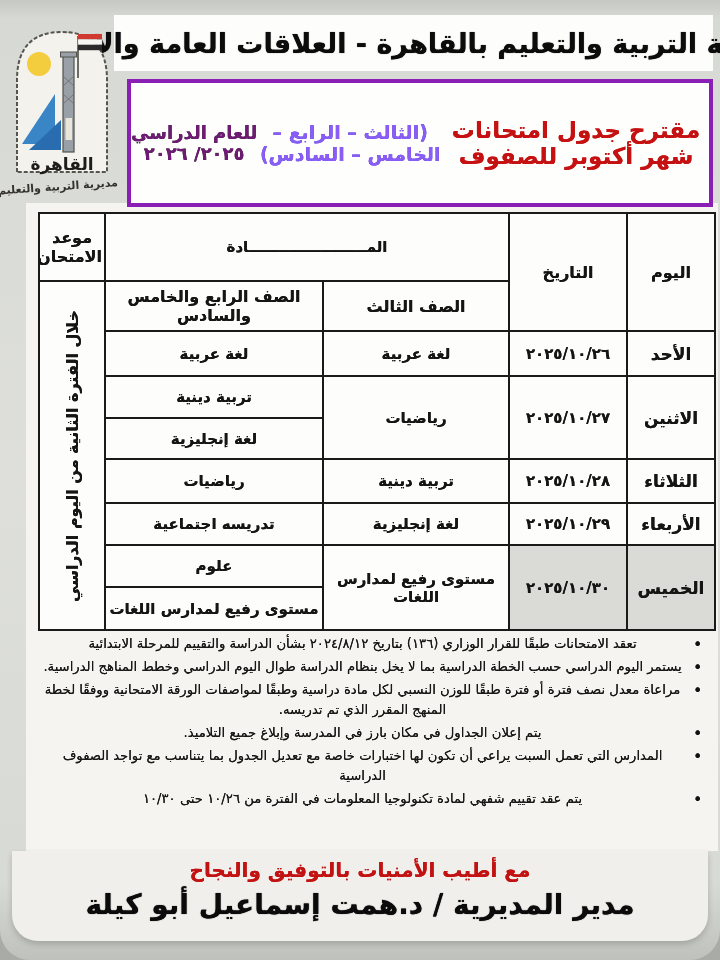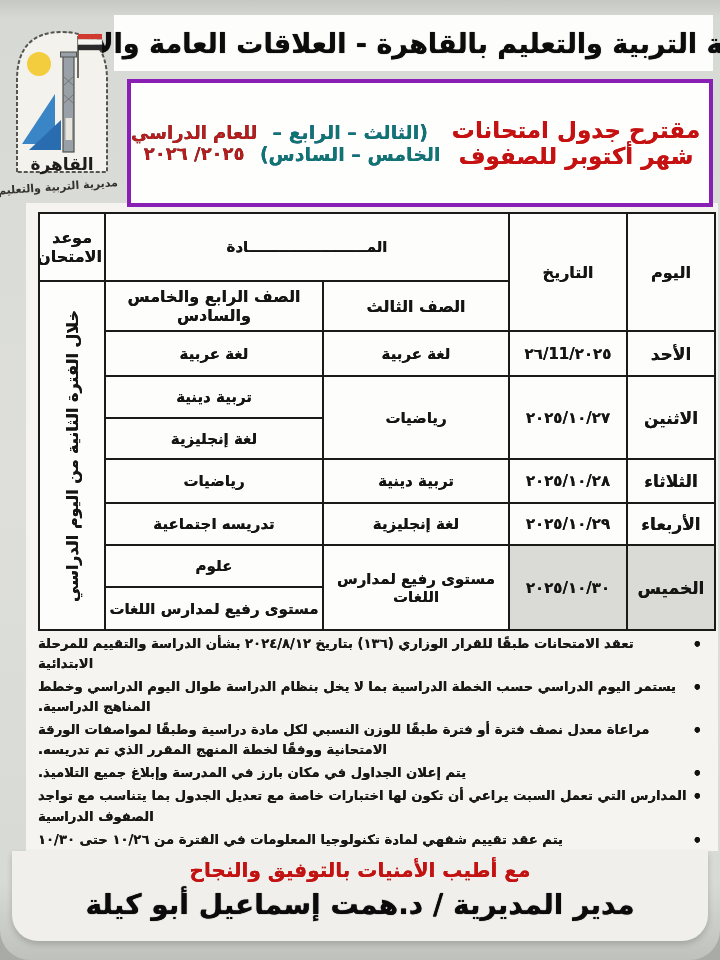--- a/index.html
+++ b/index.html
@@ -39,22 +39,22 @@
     transform:rotate(-4deg);margin-top:-4px;white-space:nowrap;
   }
   
   .title-box{
     position:absolute;left:127px;top:79px;width:578px;height:116px;
     background:#fefefc;border:4px solid #8a1fb5;
     display:flex;flex-direction:row;align-items:center;justify-content:space-evenly;
     direction:rtl;text-align:center;padding:2px 0;
   }
   .title-box .t1{color:#c51111;font-size:23px;font-weight:bold;text-shadow:0 0 .6px #c51111;}
-  .title-box .t2{color:#0f766e;font-size:19px;font-weight:bold;text-shadow:0 0 .5px #2326c8;}
-  .title-box .t3{color:#b91c1c;font-size:18px;font-weight:bold;text-shadow:0 0 .5px #101010;}
+  .title-box .t2{color:#8b5cf6;font-size:19px;font-weight:bold;text-shadow:0 0 .5px #2326c8;}
+  .title-box .t3{color:#701a75;font-size:18px;font-weight:bold;text-shadow:0 0 .5px #101010;}
   
   .table-wrap{position:absolute;left:38px;top:212px;width:676px;height:417px;}
   table.exam{
     width:100%;height:100%;border-collapse:collapse;table-layout:fixed;
     direction:rtl;background:#fdfdfb;
   }
   table.exam th,table.exam td{
     border:2.5px solid #1a1a18;text-align:center;vertical-align:middle;
     font-weight:bold;color:#151513;padding:1px 2px;
     text-shadow:0 0 .5px #151513;overflow:hidden;
@@ -70,22 +70,22 @@
     position:absolute;top:50%;left:50%;
     transform:translate(-50%,-50%) rotate(-90deg);
     white-space:nowrap;direction:rtl;
     font-size:16px;font-weight:bold;color:#151513;
   }
   
   .notes{position:absolute;left:34px;top:634px;width:676px;direction:rtl;}
   .notes ul{list-style:none;margin:0;padding:0 6px 0 4px;}
   .notes li{
     position:relative;padding-right:17px;margin-bottom:3px;
-    font-size:13.2px;font-weight:bold;color:#181816;line-height:1.52;
-    text-shadow:0 0 .4px #181816;text-align:left;
+    font-size:13.2px;font-weight:normal;color:#181816;line-height:1.52;
+    text-shadow:0 0 .4px #181816;text-align:center;
   }
   .notes li::before{
     content:"\2022";position:absolute;right:2px;top:0;
     font-size:15px;color:#111;
   }
   
   .wishes{
     position:absolute;left:0;top:858px;width:720px;text-align:center;direction:rtl;
     color:#c21212;font-size:20px;font-weight:bold;text-shadow:0 0 .6px #c21212;
   }
@@ -156,21 +156,21 @@
       </tr>
       <tr style="height:50px">
         <th class="hdr">الصف الثالث</th>
         <th class="hdr">الصف الرابع والخامس والسادس</th>
         <td class="time-cell" rowspan="8">
           <div class="rot">خلال الفترة الثانية من اليوم الدراسي</div>
         </td>
       </tr>
       <tr style="height:45px">
         <td class="day-cell">الأحد</td>
-        <td class="date-cell">٢٠٢٥/11/٢٦</td>
+        <td class="date-cell">٢٠٢٥/١٠/٢٦</td>
         <td class="subj">لغة عربية</td>
         <td class="subj">لغة عربية</td>
       </tr>
       <tr style="height:42px">
         <td class="day-cell" rowspan="2">الاثنين</td>
         <td class="date-cell" rowspan="2">٢٠٢٥/١٠/٢٧</td>
         <td class="subj" rowspan="2">رياضيات</td>
         <td class="subj">تربية دينية</td>
       </tr>
       <tr style="height:41px">

